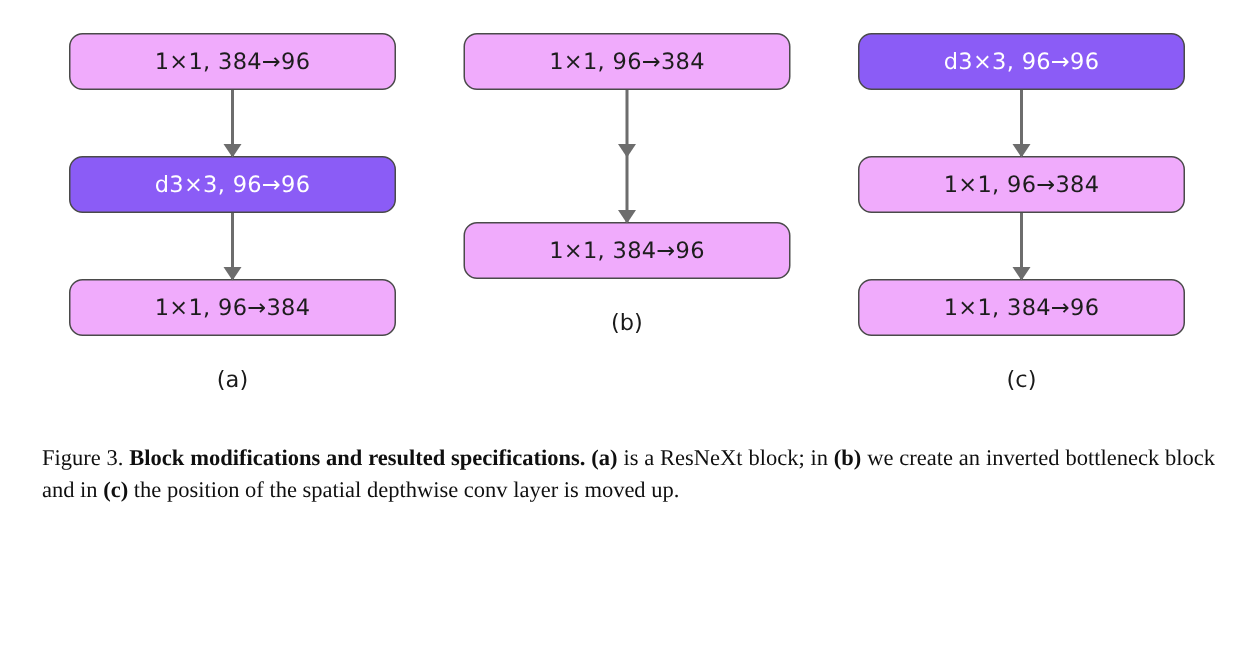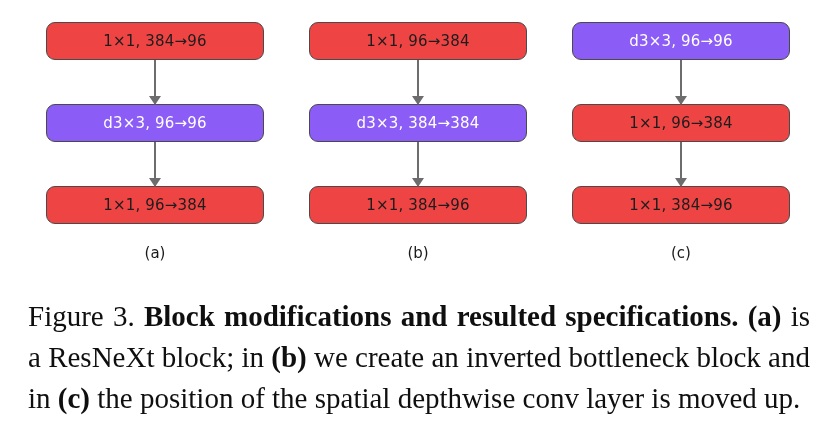--- a/index.html
+++ b/index.html
@@ -40,21 +40,21 @@
     display: flex;
     align-items: center;
     justify-content: center;
     font-family: "DejaVu Sans", sans-serif;
     font-size: 15px;
     letter-spacing: 0.2px;
     box-sizing: border-box;
     border: 1.6px solid #4a4a4a;
   }
   .block.salmon {
-    background: #ef4444;
+    background: #f0abfc;
     color: #1d1d1d;
   }
   .block.purple {
     background: #8b5cf6;
     color: #ffffff;
   }
   .arrow {
     width: 2px;
     height: 44px;
     position: relative;
@@ -78,21 +78,21 @@
     font-family: "DejaVu Sans", sans-serif;
     font-size: 15px;
     color: #1a1a1a;
   }
   .caption {
     position: absolute;
     left: 28px;
     right: 26px;
     top: 296px;
     font-family: "Liberation Serif", serif;
-    font-size: 29px;
+    font-size: 15px;
     line-height: 1.42;
     color: #0f0f0f;
     text-align: justify;
   }
   .caption b {
     font-weight: bold;
   }
 </style>
 </head>
 <body>
@@ -114,23 +114,20 @@
         <span>1×1, 96→384</span>
       </div>
       <div class="col-label">(a)</div>
     </div>
 
     <div class="column">
       <div class="block salmon">
         <span>1×1, 96→384</span>
       </div>
       <div class="arrow"></div>
-      <div class="block purple">
-        <span>d3×3, 384→384</span>
-      </div>
       <div class="arrow"></div>
       <div class="block salmon">
         <span>1×1, 384→96</span>
       </div>
       <div class="col-label">(b)</div>
     </div>
 
     <div class="column">
       <div class="block purple">
         <span>d3×3, 96→96</span>

